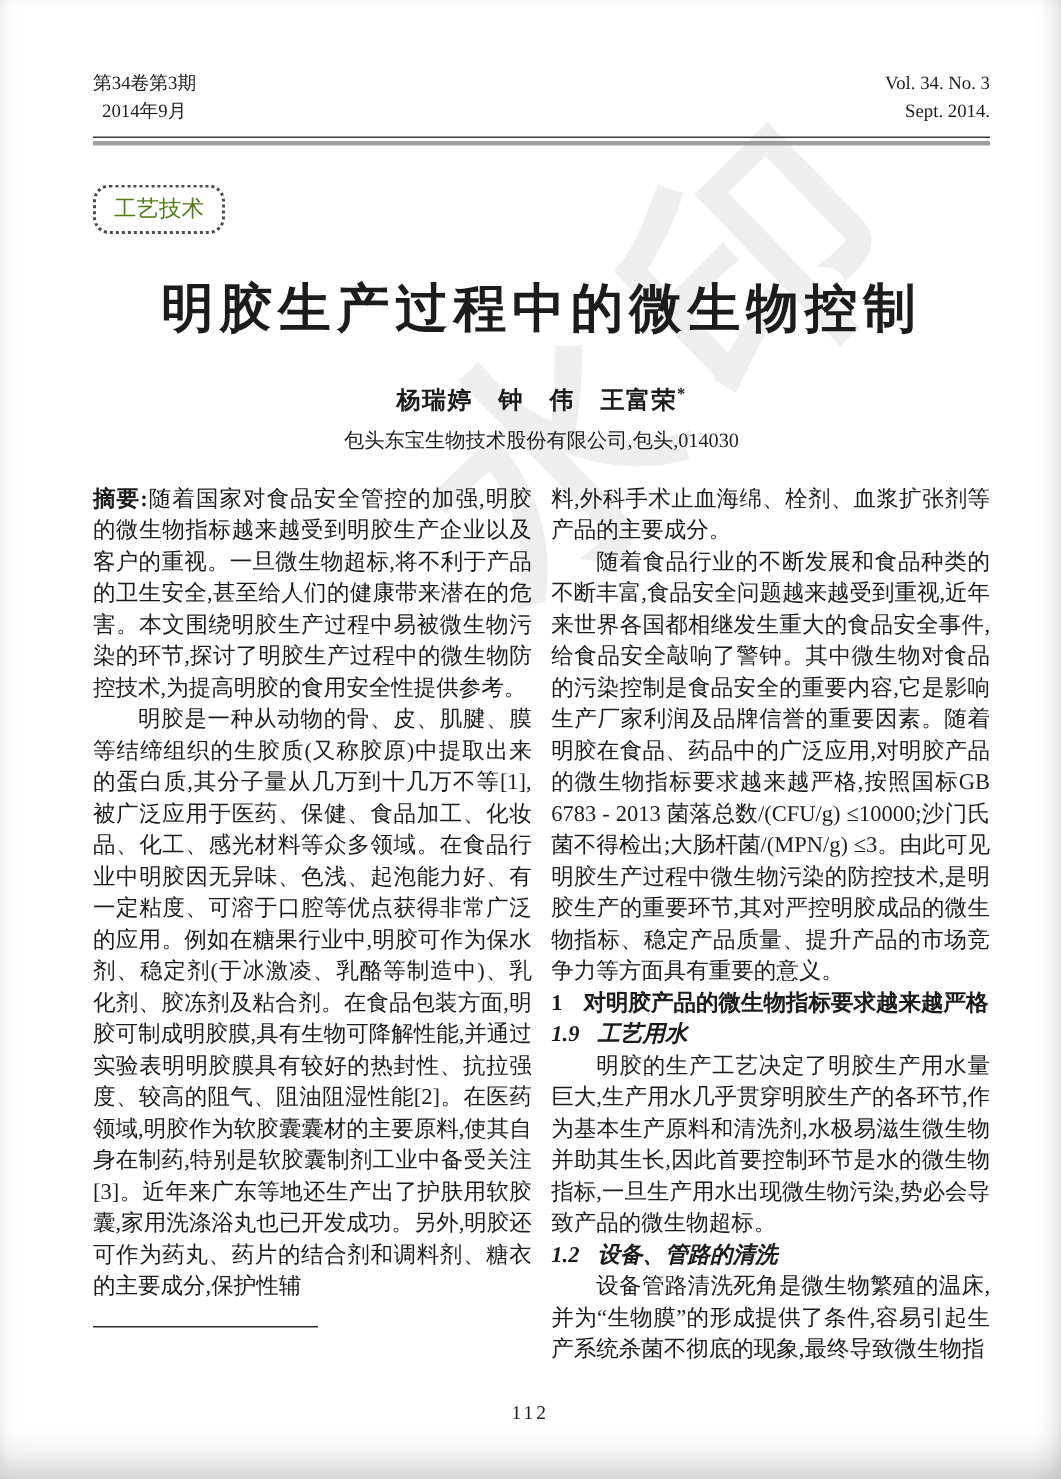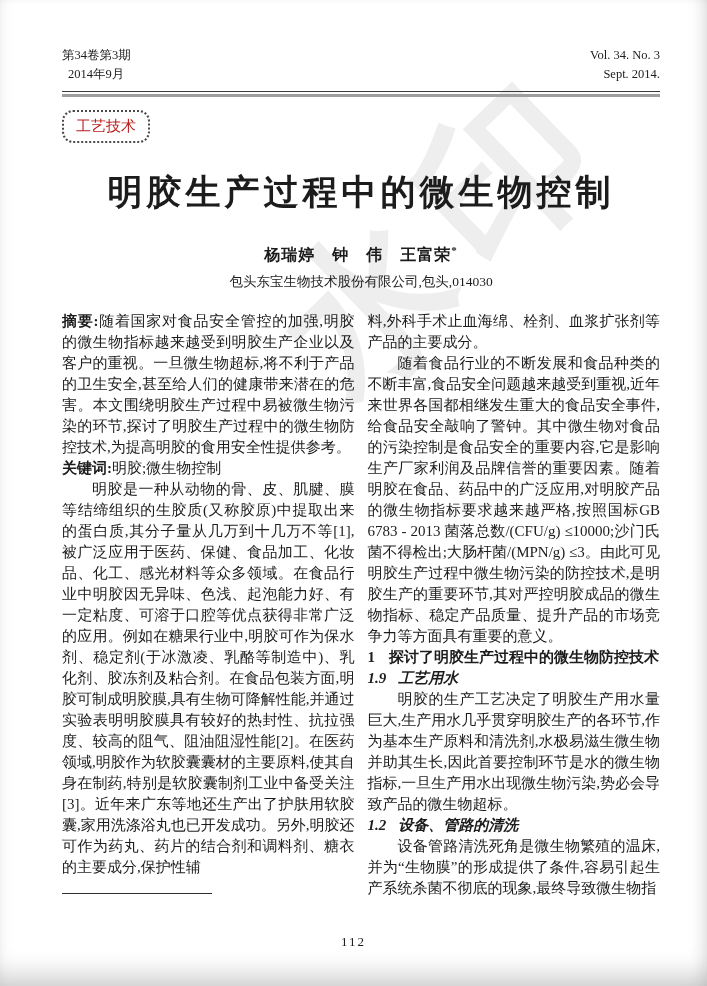--- a/index.html
+++ b/index.html
@@ -33,22 +33,22 @@
   .header-left,.header-right{font-size:12.5px;line-height:1.55;}
   .header-left .l2{padding-left:6px;}
   .header-right{text-align:right;}
   .header-center{text-align:center;}
   .journal-cn{font-size:16px;font-weight:bold;letter-spacing:5px;}
   .journal-en{font-size:12.5px;margin-top:3px;}
   .rule-thin{border-top:1.5px solid #3a3a3a;margin-top:6px;}
   .rule-thick{border-top:3px solid #9e9e9e;margin-top:2px;}
   
   .badge{
-    display:inline-block;margin-top:13px;padding:5px 12px;
-    font-size:15px;color:#b91c1c;
+    display:inline-block;margin-top:26px;padding:5px 12px;
+    font-size:15px;color:#4d7c0f;
     border:2px dotted #4a4a4a;border-radius:11px;
   }
   .title{
     text-align:center;font-size:35px;font-weight:bold;
     letter-spacing:4px;margin-top:26px;
   }
   .authors{text-align:center;font-size:16px;font-weight:bold;margin-top:28px;letter-spacing:1px;}
   .authors sup{font-size:11px;font-weight:bold;}
   .affiliation{text-align:center;font-size:13.5px;margin-top:7px;}
   
@@ -102,29 +102,28 @@
   
   <div class="title">明胶生产过程中的微生物控制</div>
   <div class="authors"><span>杨瑞婷　钟　伟　王富荣</span><sup>*</sup></div>
   <div class="affiliation">包头东宝生物技术股份有限公司,包头,014030</div>
 
   
   <div class="columns">
 
     <div class="col">
       <p><b class="lbl">摘要:</b><span>随着国家对食品安全管控的加强,明胶的微生物指标越来越受到明胶生产企业以及客户的重视。一旦微生物超标,将不利于产品的卫生安全,甚至给人们的健康带来潜在的危害。本文围绕明胶生产过程中易被微生物污染的环节,探讨了明胶生产过程中的微生物防控技术,为提高明胶的食用安全性提供参考。</span></p>
-      <p class="mt-kw"><b class="lbl">关键词:</b><span>明胶;微生物控制</span></p>
       <p class="indent mt-body">明胶是一种从动物的骨、皮、肌腱、膜等结缔组织的生胶质(又称胶原)中提取出来的蛋白质,其分子量从几万到十几万不等[1],被广泛应用于医药、保健、食品加工、化妆品、化工、感光材料等众多领域。在食品行业中明胶因无异味、色浅、起泡能力好、有一定粘度、可溶于口腔等优点获得非常广泛的应用。例如在糖果行业中,明胶可作为保水剂、稳定剂(于冰激凌、乳酪等制造中)、乳化剂、胶冻剂及粘合剂。在食品包装方面,明胶可制成明胶膜,具有生物可降解性能,并通过实验表明明胶膜具有较好的热封性、抗拉强度、较高的阻气、阻油阻湿性能[2]。在医药领域,明胶作为软胶囊囊材的主要原料,使其自身在制药,特别是软胶囊制剂工业中备受关注[3]。近年来广东等地还生产出了护肤用软胶囊,家用洗涤浴丸也已开发成功。另外,明胶还可作为药丸、药片的结合剂和调料剂、糖衣的主要成分,保护性辅</p>
       <div class="footnote-rule"></div>
     </div>
 
     <div class="col">
       <p>料,外科手术止血海绵、栓剂、血浆扩张剂等产品的主要成分。</p>
       <p class="indent">随着食品行业的不断发展和食品种类的不断丰富,食品安全问题越来越受到重视,近年来世界各国都相继发生重大的食品安全事件,给食品安全敲响了警钟。其中微生物对食品的污染控制是食品安全的重要内容,它是影响生产厂家利润及品牌信誉的重要因素。随着明胶在食品、药品中的广泛应用,对明胶产品的微生物指标要求越来越严格,按照国标GB 6783 - 2013 菌落总数/(CFU/g) ≤10000;沙门氏菌不得检出;大肠杆菌/(MPN/g) ≤3。由此可见明胶生产过程中微生物污染的防控技术,是明胶生产的重要环节,其对严控明胶成品的微生物指标、稳定产品质量、提升产品的市场竞争力等方面具有重要的意义。</p>
-      <p class="sec-h1"><span class="num">1</span><span>探讨了明胶生产过程中的微生物防控技术</span></p>
+      <p class="sec-h1"><span class="num">1</span><span>对明胶产品的微生物指标要求越来越严格</span></p>
       <p class="sec-h2"><span class="num">1.9</span><span>工艺用水</span></p>
       <p class="indent">明胶的生产工艺决定了明胶生产用水量巨大,生产用水几乎贯穿明胶生产的各环节,作为基本生产原料和清洗剂,水极易滋生微生物并助其生长,因此首要控制环节是水的微生物指标,一旦生产用水出现微生物污染,势必会导致产品的微生物超标。</p>
       <p class="sec-h2"><span class="num">1.2</span><span>设备、管路的清洗</span></p>
       <p class="indent">设备管路清洗死角是微生物繁殖的温床,并为“生物膜”的形成提供了条件,容易引起生产系统杀菌不彻底的现象,最终导致微生物指</p>
     </div>
 
   </div>
 
   <div class="page-num">112</div>
 </div>

